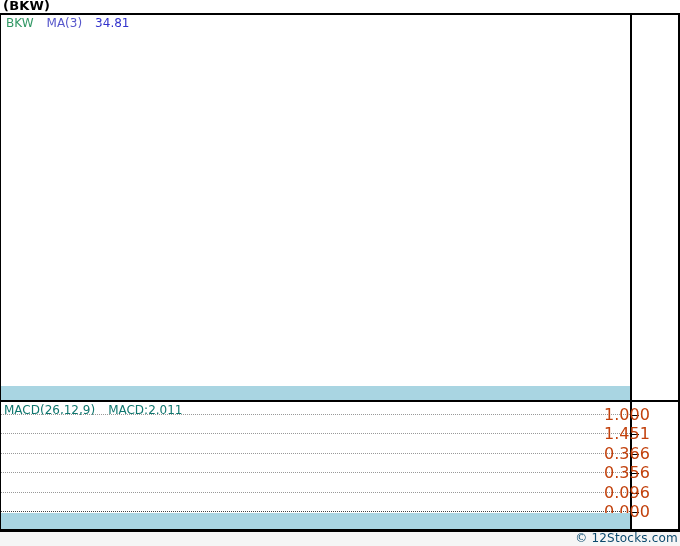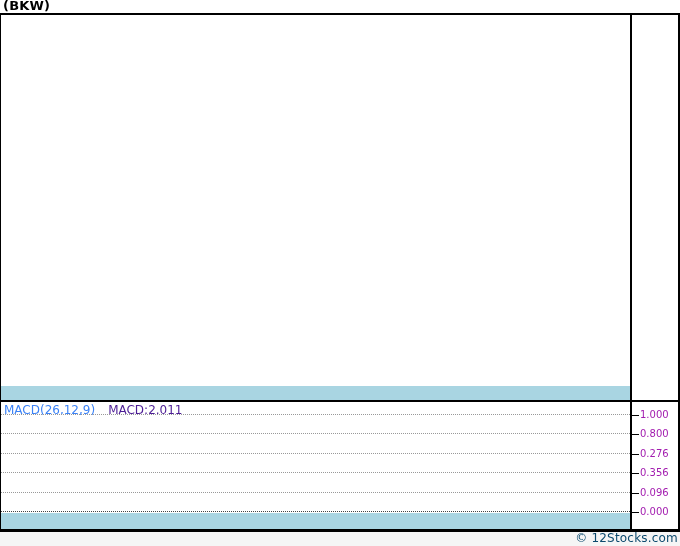--- a/index.html
+++ b/index.html
@@ -32,59 +32,62 @@
   
   .band { position:absolute; left:1px; width:629px; background:var(--band,#A9D5E2); }
   .band-price { top:386px; height:14px; }
   .band-macd  { top:513px; height:16px; }
 
   
   .gridline { position:absolute; left:1px; width:629px; height:0;
               border-top:1px dotted var(--grid,#999999); }
   .gridline.zero { border-top:1px dotted var(--zero,#444444); }
   .tick  { position:absolute; left:632px; width:7px; height:1px; background:#000; }
-  .tick-label { position:absolute; left:640px; height:14px; line-height:14px;
-                font-size:10px; color:#a21caf; }
+  .tick-label { position:absolute; left:604px; height:14px; line-height:14px;
+                font-size:16px; color:#c2410c; }
 
   .footer-strip { position:absolute; left:0; top:532px; width:680px; height:14px; background:#f5f5f5; }
   .footer {
     position:absolute; right:2px; top:531px;
     font-size:12px; color:#0c4a6e; letter-spacing:0.2px;
   }
 </style>
 </head>
 <body>
 
 <div class="stage">
 
   <div class="page-title">(BKW)</div>
 
   <div class="frame-top"></div>
   <div class="frame-left"></div>
   <div class="frame-right"></div>
   <div class="axis-divider"></div>
 
+  <div class="legend legend-price">
+    <span style="color: rgb(51, 153, 102);">BKW</span><span style="color: rgb(86, 86, 203);">MA(3)</span><span style="color: rgb(51, 51, 204);">34.81</span>
+  </div>
 
   <div class="band band-price"></div>
   <div class="panel-divider"></div>
 
   <div class="legend legend-macd">
-    <span style="color: #3b82f6;">MACD(26,12,9)</span><span style="color: #4c1d95;">MACD:2.011</span>
+    <span style="color: #0f766e;">MACD(26,12,9)</span><span style="color: #0f766e;">MACD:2.011</span>
   </div>
 
   <div id="axis-layer">
       <div class="gridline" style="top: 414px;"></div>
       <div class="tick" style="top: 415px;"></div>
       <div class="tick-label" style="top: 408px;">1.000</div>
       <div class="gridline" style="top: 433px;"></div>
       <div class="tick" style="top: 434px;"></div>
-      <div class="tick-label" style="top: 427px;">0.800</div>
+      <div class="tick-label" style="top: 427px;">1.451</div>
       <div class="gridline" style="top: 453px;"></div>
       <div class="tick" style="top: 454px;"></div>
-      <div class="tick-label" style="top: 447px;">0.276</div>
+      <div class="tick-label" style="top: 447px;">0.366</div>
       <div class="gridline" style="top: 472px;"></div>
       <div class="tick" style="top: 473px;"></div>
       <div class="tick-label" style="top: 466px;">0.356</div>
       <div class="gridline" style="top: 492px;"></div>
       <div class="tick" style="top: 493px;"></div>
       <div class="tick-label" style="top: 486px;">0.096</div>
       <div class="gridline zero" style="top: 511px;"></div>
       <div class="tick" style="top: 512px;"></div>
       <div class="tick-label" style="top: 505px;">0.000</div>
     </div>

